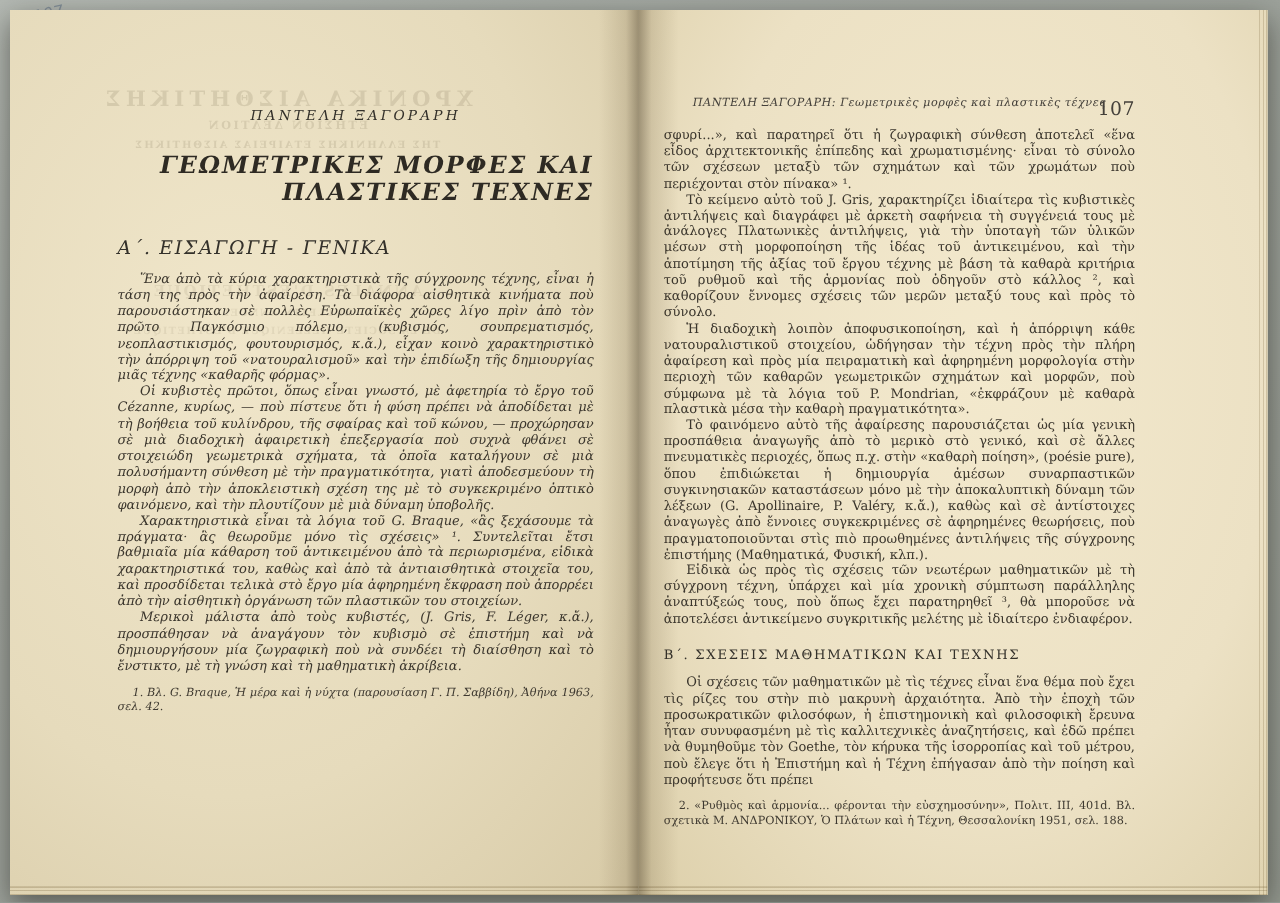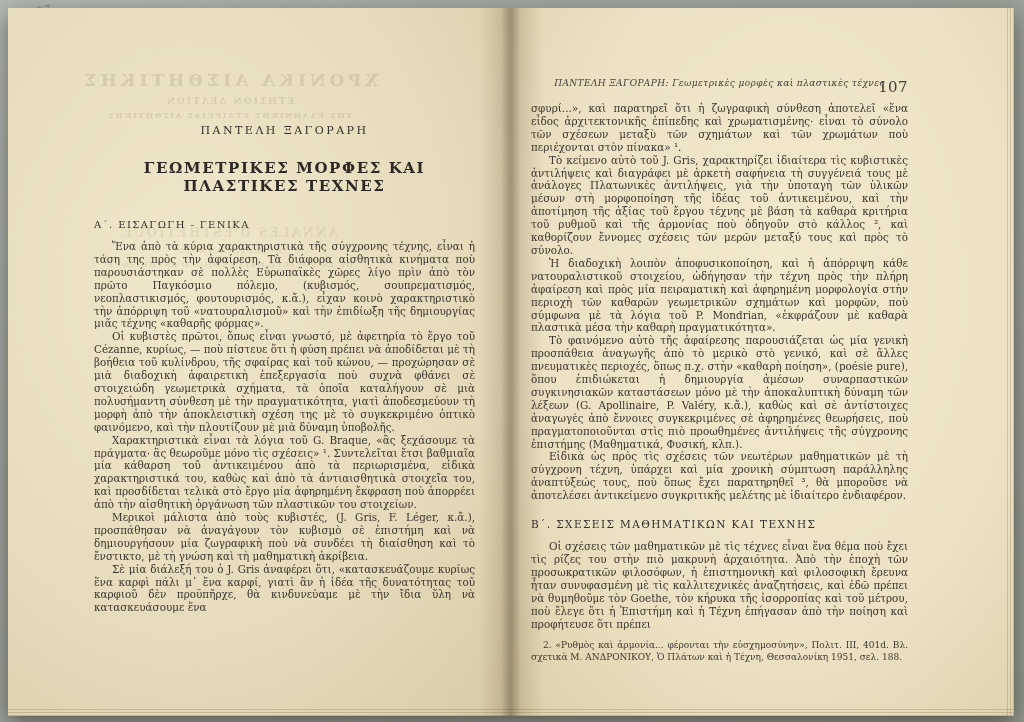--- a/index.html
+++ b/index.html
@@ -54,30 +54,30 @@
   .bleed-top{top:62px;opacity:.16;}
   .bleed-top .b1{font-size:17px;letter-spacing:4px;}
   .bleed-top .b2{font-size:9px;letter-spacing:2px;margin-top:6px;}
   .bleed-top .b3{font-size:8px;letter-spacing:1.5px;margin-top:4px;}
   .bleed-mid{top:218px;opacity:.10;}
   .bleed-mid .b1{font-size:12px;letter-spacing:2px;}
   .bleed-mid .b2{font-size:8px;letter-spacing:1px;margin-top:5px;}
   .bleed-mid .b3{font-size:8px;letter-spacing:1px;margin-top:4px;}
 
   
-  .left-content{position:relative;margin:116px 36px 0 86px;}
+  .left-content{position:relative;margin:78px 36px 0 86px;font-style:italic;}
   .author{
     text-align:center;font-size:11px;letter-spacing:2.5px;color:#33302a;
   }
   .title{
-    text-align:center;font-weight:bold;font-size:15px;letter-spacing:1.6px;
+    text-align:right;font-weight:bold;font-size:19px;letter-spacing:1.6px;
     margin-top:22px;color:#2e2a23;
   }
   .section-heading{
-    font-size:10px;letter-spacing:1.4px;color:#33302a;
+    font-size:15px;letter-spacing:1.4px;color:#33302a;
     margin-top:24px;margin-bottom:10px;
   }
   .body-text p{
     margin:0;font-size:10.4px;line-height:12.9px;text-align:justify;
     text-indent:18px;color:#3a352c;
   }
   .body-text p.no-indent{text-indent:0;}
   .footnotes{margin-top:10px;}
   .footnotes p{
     margin:0;font-size:9px;line-height:11.6px;text-align:justify;
@@ -128,23 +128,25 @@
       <div class="left-content">
         <div class="author">ΠΑΝΤΕΛΗ ΞΑΓΟΡΑΡΗ</div>
         <div class="title">ΓΕΩΜΕΤΡΙΚΕΣ ΜΟΡΦΕΣ ΚΑΙ ΠΛΑΣΤΙΚΕΣ ΤΕΧΝΕΣ</div>
         <div class="section-heading">Α΄. ΕΙΣΑΓΩΓΗ - ΓΕΝΙΚΑ</div>
 
         <div class="body-text">
           <p>Ἕνα ἀπὸ τὰ κύρια χαρακτηριστικὰ τῆς σύγχρονης τέχνης, εἶναι ἡ τάση της πρὸς τὴν ἀφαίρεση. Τὰ διάφορα αἰσθητικὰ κινήματα ποὺ παρουσιάστηκαν σὲ πολλὲς Εὐρωπαϊκὲς χῶρες λίγο πρὶν ἀπὸ τὸν πρῶτο Παγκόσμιο πόλεμο, (κυβισμός, σουπρεματισμός, νεοπλαστικισμός, φουτουρισμός, κ.ἄ.), εἶχαν κοινὸ χαρακτηριστικὸ τὴν ἀπόρριψη τοῦ «νατουραλισμοῦ» καὶ τὴν ἐπιδίωξη τῆς δημιουργίας μιᾶς τέχνης «καθαρῆς φόρμας».</p>
           <p>Οἱ κυβιστὲς πρῶτοι, ὅπως εἶναι γνωστό, μὲ ἀφετηρία τὸ ἔργο τοῦ Cézanne, κυρίως, — ποὺ πίστευε ὅτι ἡ φύση πρέπει νὰ ἀποδίδεται μὲ τὴ βοήθεια τοῦ κυλίνδρου, τῆς σφαίρας καὶ τοῦ κώνου, — προχώρησαν σὲ μιὰ διαδοχικὴ ἀφαιρετικὴ ἐπεξεργασία ποὺ συχνὰ φθάνει σὲ στοιχειώδη γεωμετρικὰ σχήματα, τὰ ὁποῖα καταλήγουν σὲ μιὰ πολυσήμαντη σύνθεση μὲ τὴν πραγματικότητα, γιατὶ ἀποδεσμεύουν τὴ μορφὴ ἀπὸ τὴν ἀποκλειστικὴ σχέση της μὲ τὸ συγκεκριμένο ὀπτικὸ φαινόμενο, καὶ τὴν πλουτίζουν μὲ μιὰ δύναμη ὑποβολῆς.</p>
           <p>Χαρακτηριστικὰ εἶναι τὰ λόγια τοῦ G. Braque, «ἂς ξεχάσουμε τὰ πράγματα· ἂς θεωροῦμε μόνο τὶς σχέσεις» ¹. Συντελεῖται ἔτσι βαθμιαῖα μία κάθαρση τοῦ ἀντικειμένου ἀπὸ τὰ περιωρισμένα, εἰδικὰ χαρακτηριστικά του, καθὼς καὶ ἀπὸ τὰ ἀντιαισθητικὰ στοιχεῖα του, καὶ προσδίδεται τελικὰ στὸ ἔργο μία ἀφηρημένη ἔκφραση ποὺ ἀπορρέει ἀπὸ τὴν αἰσθητικὴ ὀργάνωση τῶν πλαστικῶν του στοιχείων.</p>
           <p>Μερικοὶ μάλιστα ἀπὸ τοὺς κυβιστές, (J. Gris, F. Léger, κ.ἄ.), προσπάθησαν νὰ ἀναγάγουν τὸν κυβισμὸ σὲ ἐπιστήμη καὶ νὰ δημιουργήσουν μία ζωγραφικὴ ποὺ νὰ συνδέει τὴ διαίσθηση καὶ τὸ ἔνστικτο, μὲ τὴ γνώση καὶ τὴ μαθηματικὴ ἀκρίβεια.</p>
-          <p>Σὲ μία διάλεξή του ὁ J. Gris ἀναφέρει ὅτι, «κατασκευάζουμε κυρίως ἕνα καρφὶ πάλι μ᾿ ἕνα καρφί, γιατὶ ἂν ἡ ἰδέα τῆς δυνατότητας τοῦ καρφιοῦ δὲν προϋπῆρχε, θὰ κινδυνεύαμε μὲ τὴν ἴδια ὕλη νὰ κατασκευάσουμε ἕνα</p>
         </div>
 
+        <div class="footnotes">
+          <p>1. Βλ. G. Braque, Ἡ μέρα καὶ ἡ νύχτα (παρουσίαση Γ. Π. Σαββίδη), Ἀθήνα 1963, σελ. 42.</p>
+        </div>
       </div>
 
       <div class="page-stack-bottom"></div>
     </div>
 
     <div class="page right">
 
       <div class="right-content">
         <div class="running-header">
           <span>ΠΑΝΤΕΛΗ ΞΑΓΟΡΑΡΗ: Γεωμετρικὲς μορφὲς καὶ πλαστικὲς τέχνες</span>

